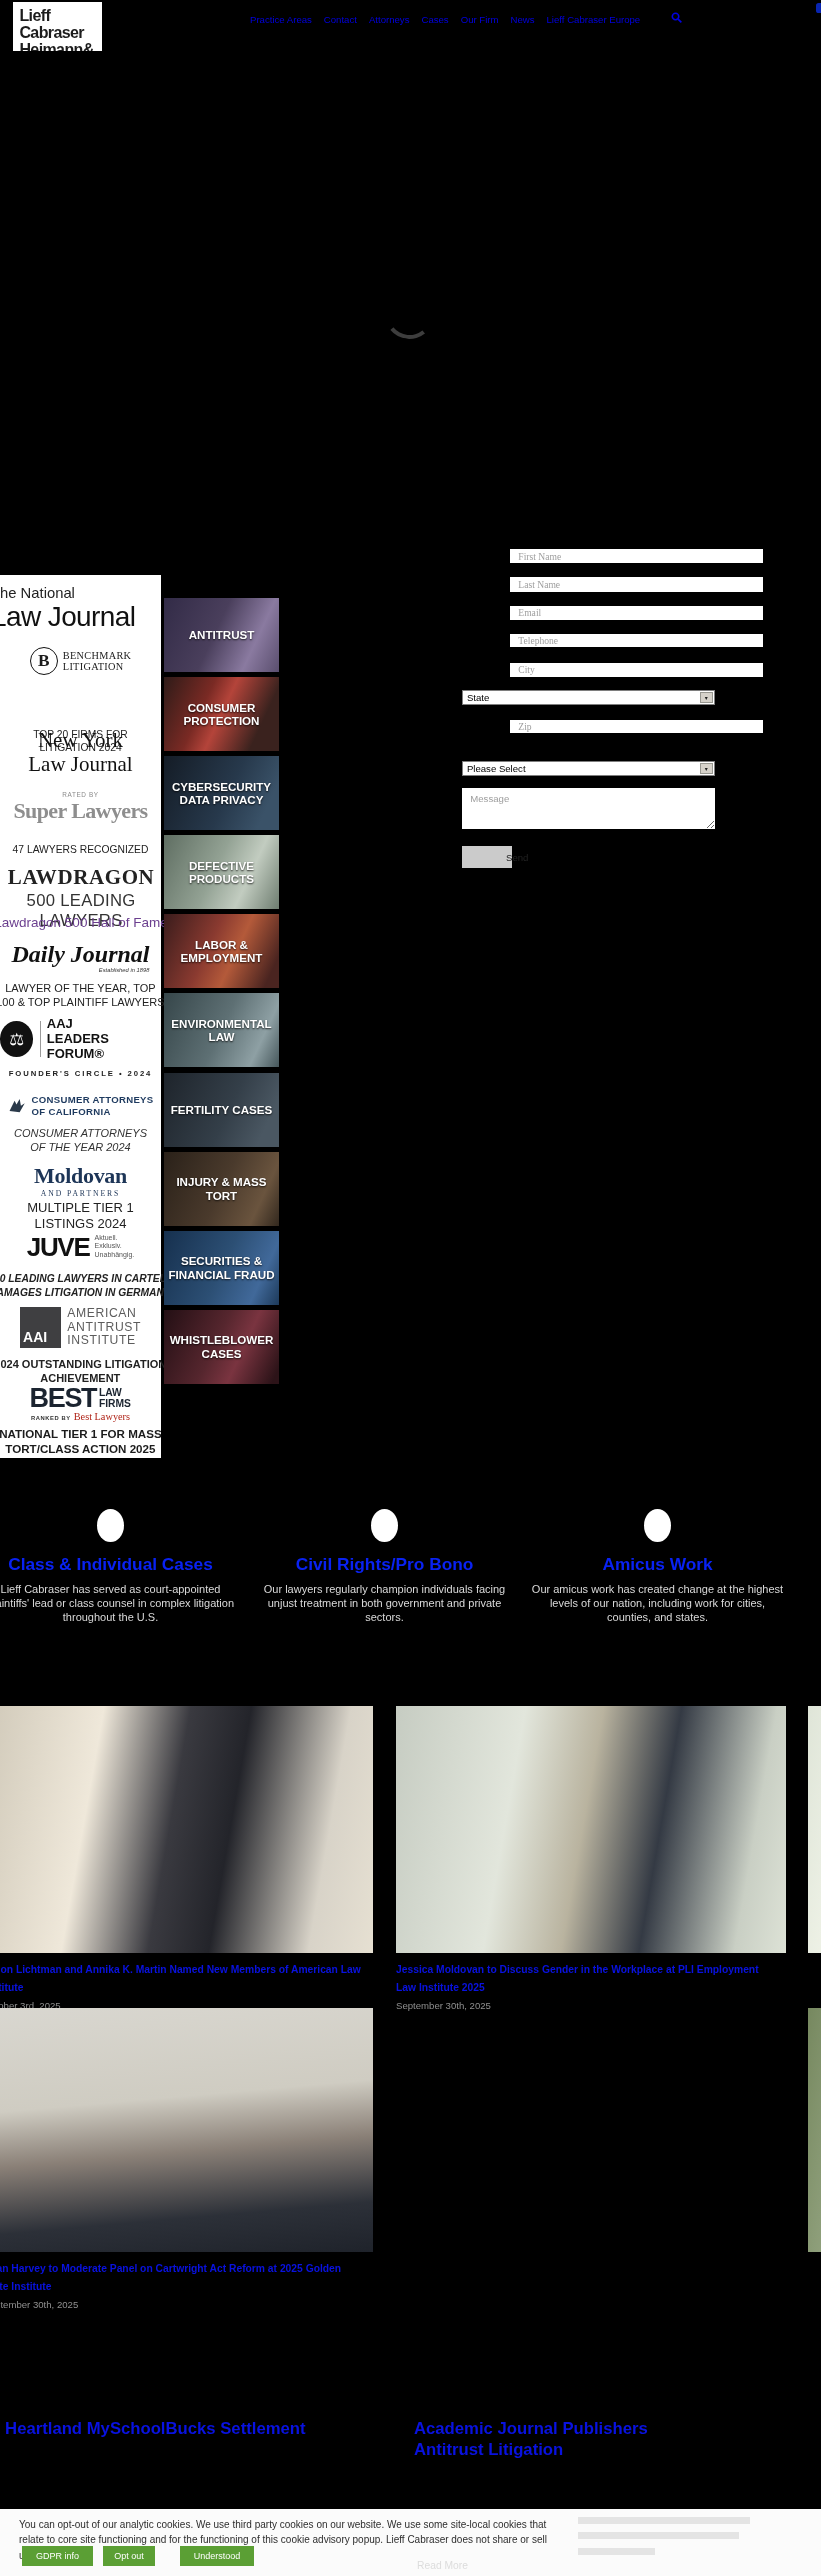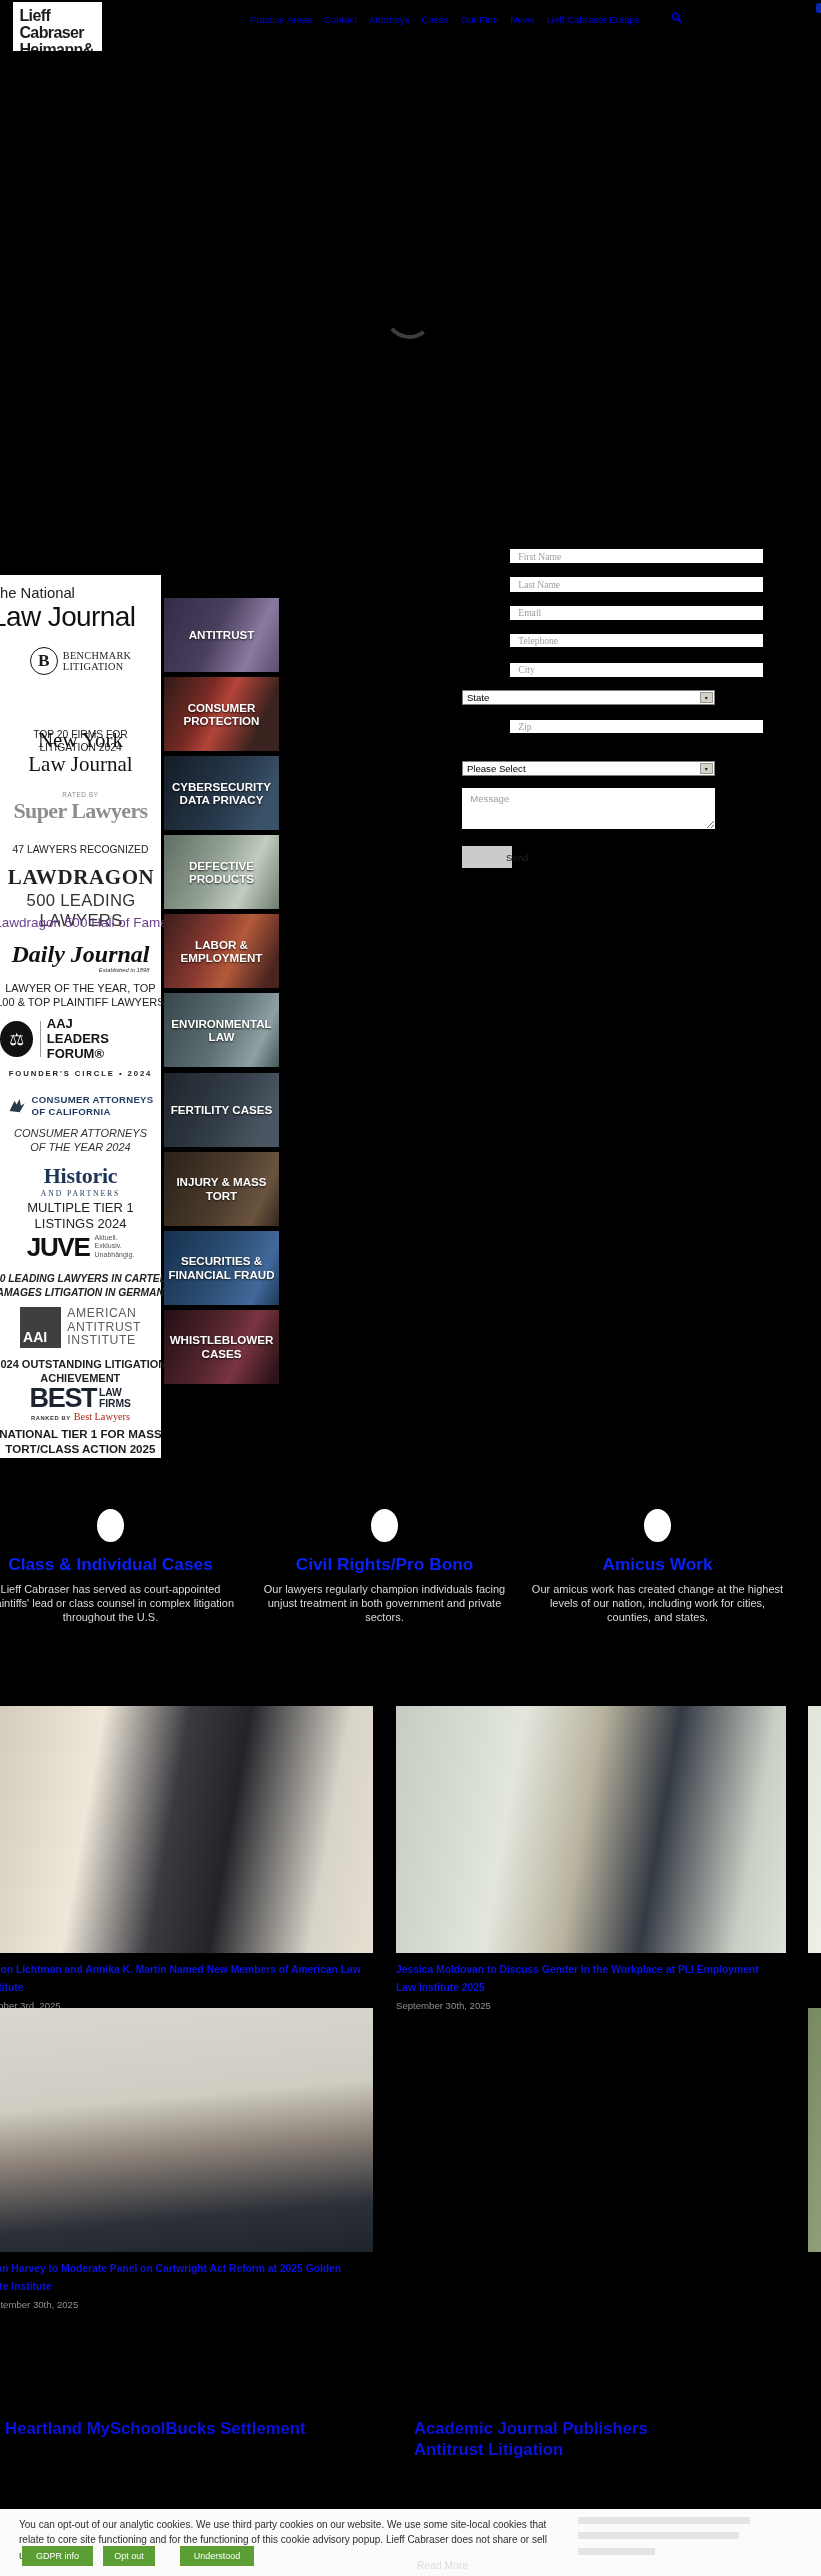--- a/index.html
+++ b/index.html
@@ -264,21 +264,21 @@
           <div>OF CALIFORNIA</div>
         </div>
       </div>
     </div>
     <div class="aw ital17" style="top:552px;">
       <div>CONSUMER ATTORNEYS</div>
       <div>OF THE YEAR 2024</div>
     </div>
 
     <div class="aw" style="top:588px;">
-      <div class="cham serif">Historic</div>
+      <div class="cham serif">Moldovan</div>
       <div class="cham-sub serif">AND PARTNERS</div>
     </div>
     <div class="aw cap20" style="top:625px;">
       <div>MULTIPLE TIER 1</div>
       <div>LISTINGS 2024</div>
     </div>
 
     <div class="aw" style="top:659px;">
       <div class="juve-row">
         <div class="juve">JUVE</div>

